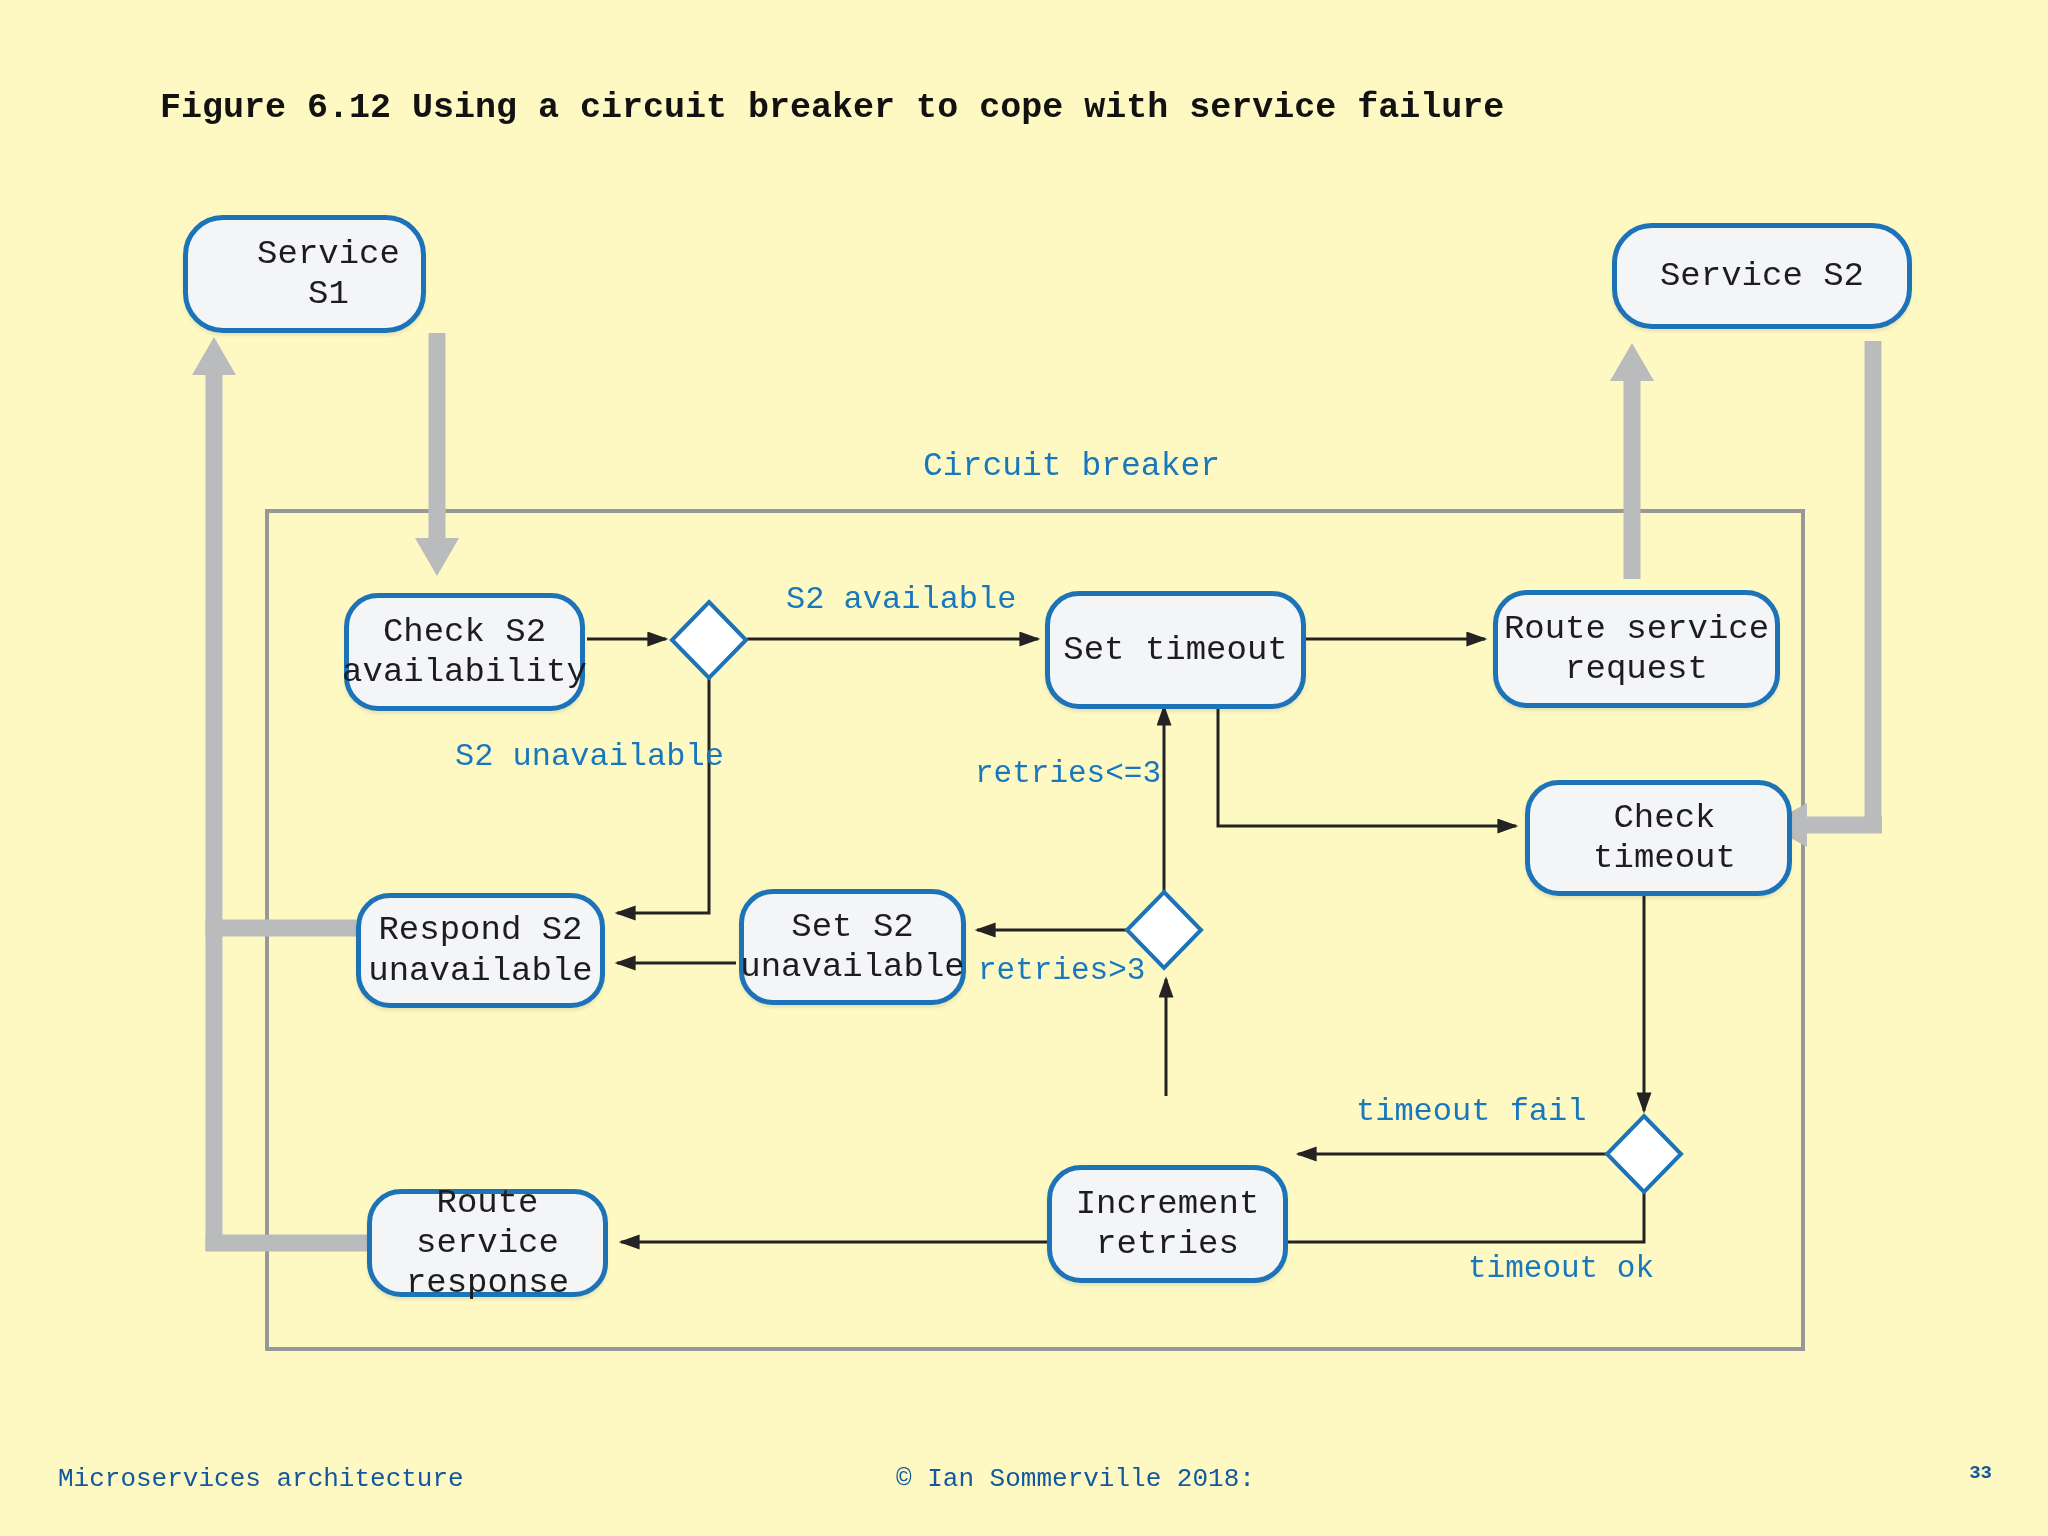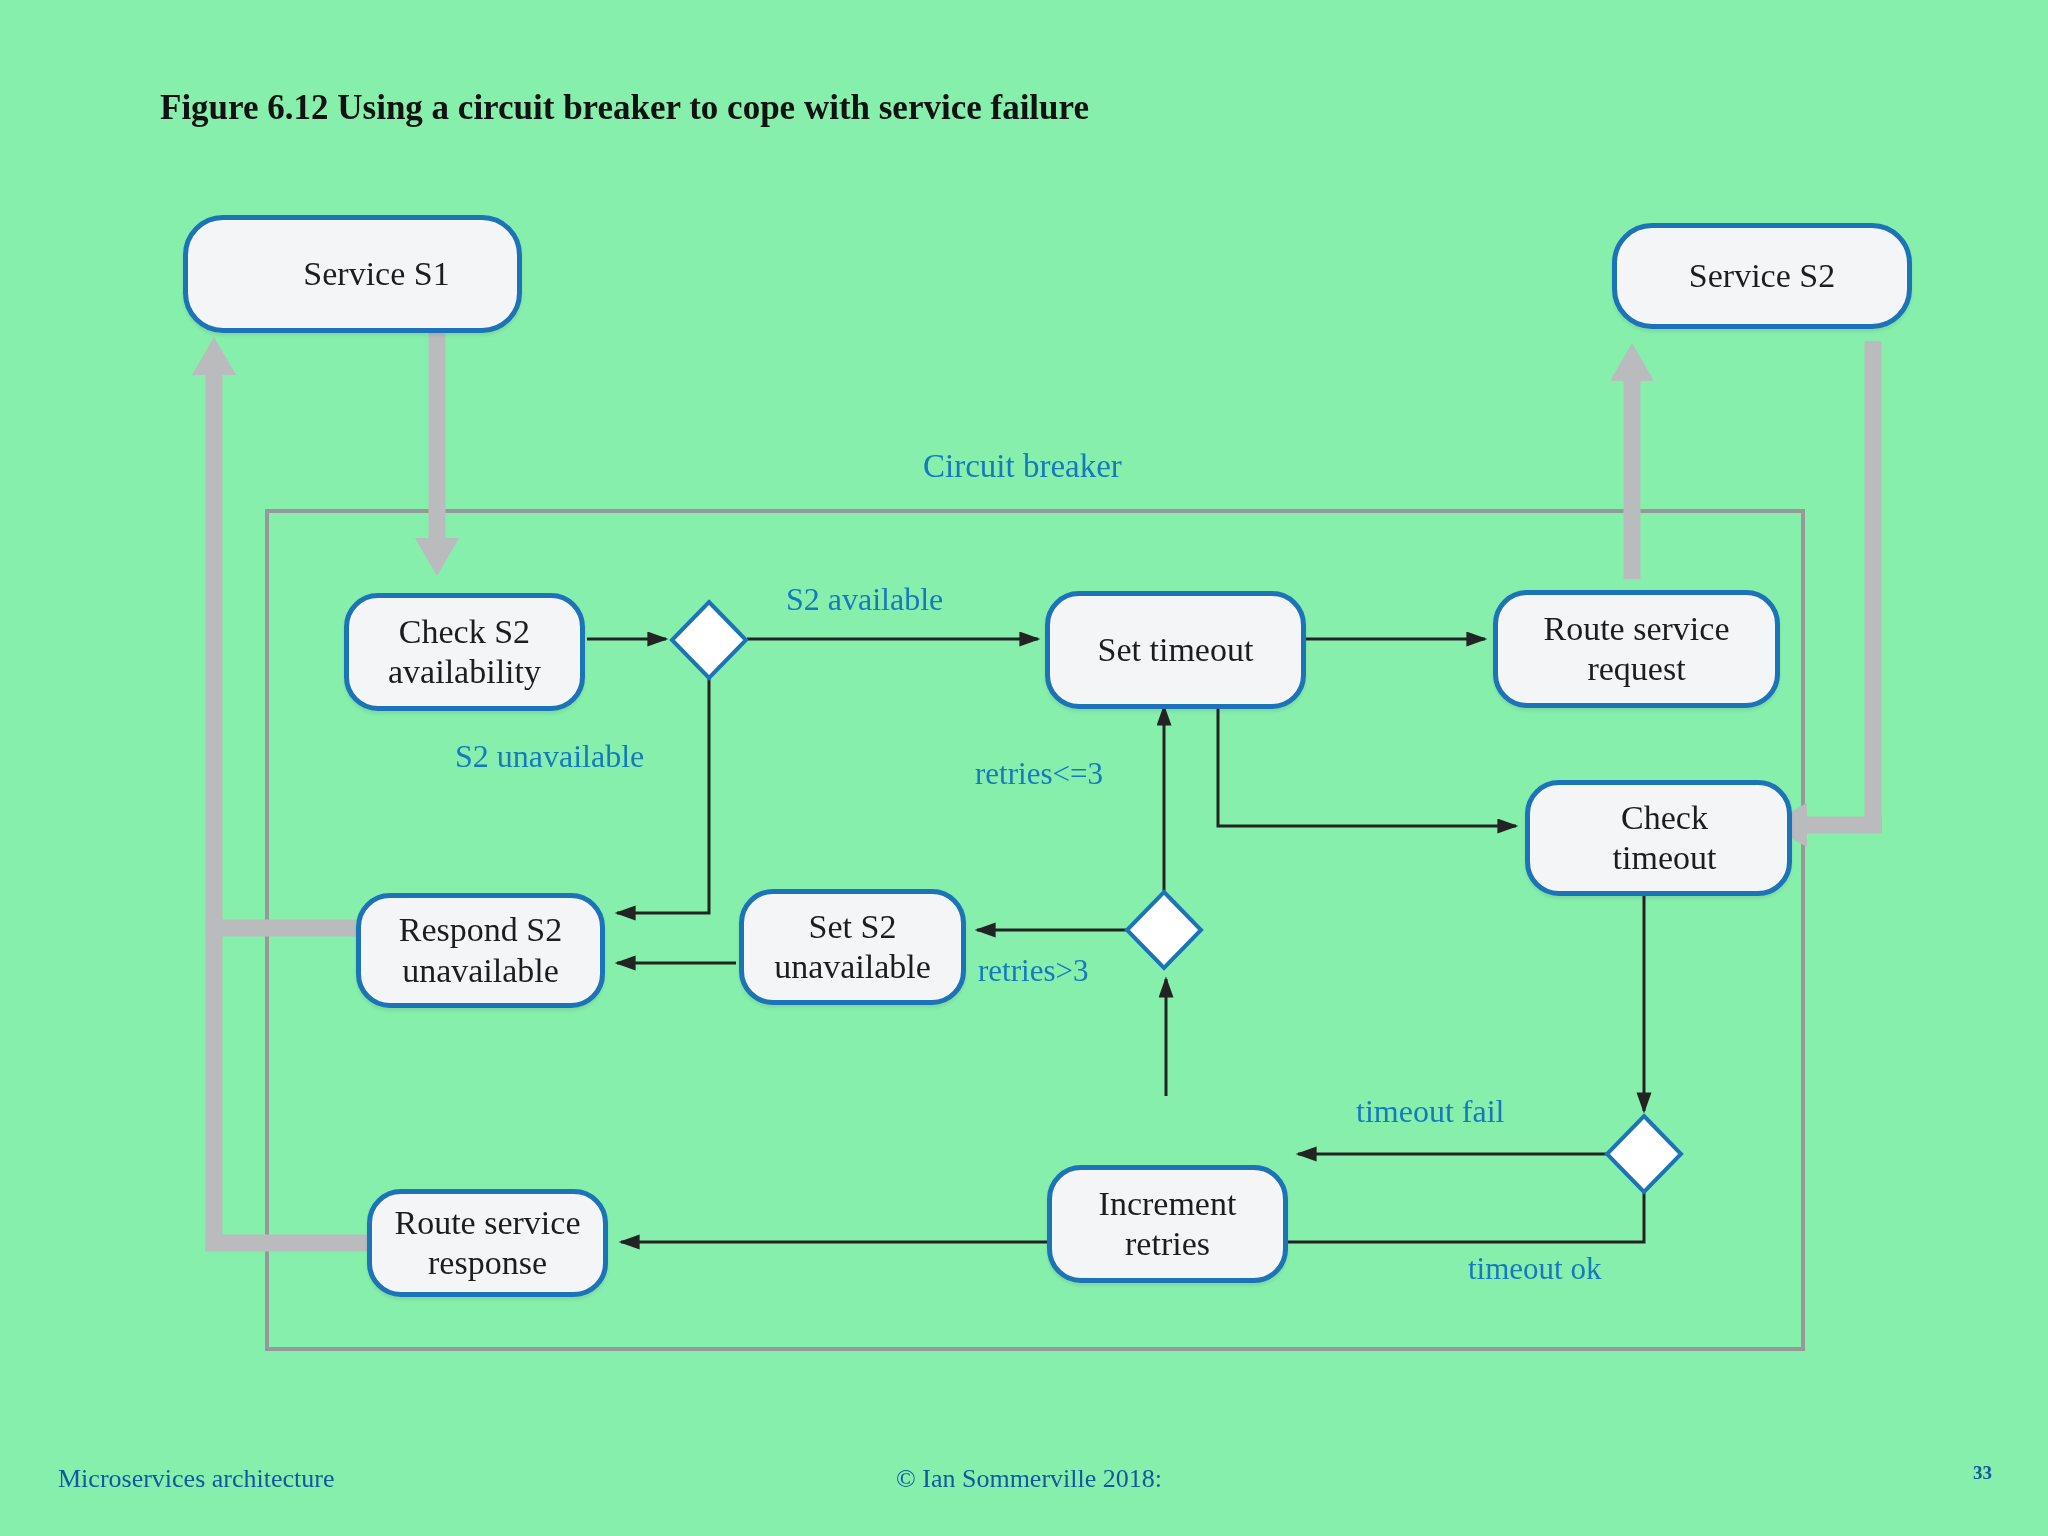--- a/index.html
+++ b/index.html
@@ -1,19 +1,19 @@
 <!DOCTYPE html>
 <html><head>
 <meta charset="utf-8">
 <style>
   html,body{margin:0;padding:0;background:#ebebec;}
   #stage{
     position:relative;width:2048px;height:1536px;overflow:hidden;
-    background:#86efac;
-    font-family:Liberation Serif, serif;
+    background:#fef9c3;
+    font-family:Liberation Mono, monospace;
   }
   svg{position:absolute;left:0;top:0;}
   .node{
     position:absolute;box-sizing:border-box;
     background:#f4f5f7;
     border:5px solid #1c73b7;
     display:flex;align-items:center;justify-content:center;text-align:center;
     color:#1d1d1f;font-size:34px;line-height:1.18;
     white-space:pre-line;
     box-shadow:0 3px 3px rgba(60,60,70,0.10);
@@ -28,21 +28,21 @@
   #lbl-retries-le{left:975px;top:756px;font-size:31px;}
   #lbl-retries-gt{left:978px;top:953px;font-size:31px;}
   #lbl-timeout-fail{left:1356px;top:1093px;font-size:32px;}
   #lbl-timeout-ok{left:1468px;top:1251px;font-size:31px;}
   .footer{position:absolute;color:#11589f;font-size:26px;white-space:nowrap;}
   #footer-left{left:58px;top:1464px;}
   #footer-center{left:896px;top:1464px;}
   #footer-page{right:56px;top:1462px;font-size:19px;font-weight:bold;}
 
   
-  #n-s1{left:183px;top:215px;width:339px;height:118px;padding-left:48px;}
+  #n-s1{left:183px;top:215px;width:243px;height:118px;padding-left:48px;}
   #n-s2{left:1612px;top:223px;width:300px;height:106px;}
   #n-check-s2{left:344px;top:582px;width:241px;height:118px;}
   #n-set-timeout{left:1045px;top:580px;width:261px;height:118px;}
   #n-route-req{left:1493px;top:579px;width:287px;height:118px;}
   #n-check-timeout{left:1525px;top:769px;width:267px;height:116px;padding-left:12px;}
   #n-respond{left:356px;top:882px;width:249px;height:115px;}
   #n-set-unavail{left:739px;top:878px;width:227px;height:116px;}
   #n-increment{left:1047px;top:1154px;width:241px;height:118px;}
   #n-route-resp{left:367px;top:1178px;width:241px;height:108px;}
 </style>

